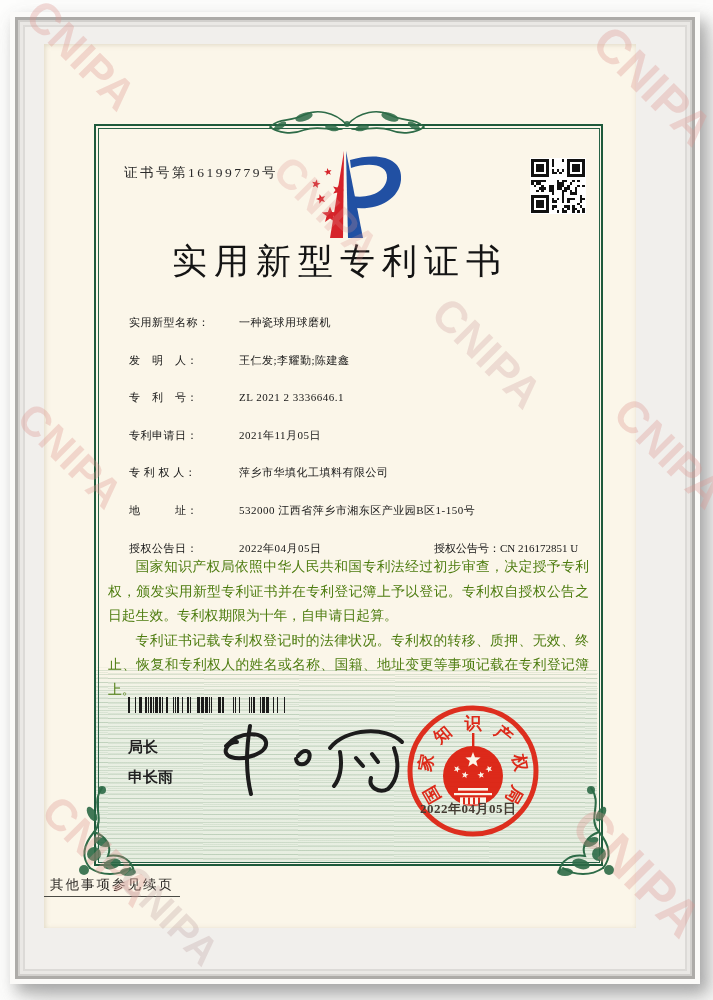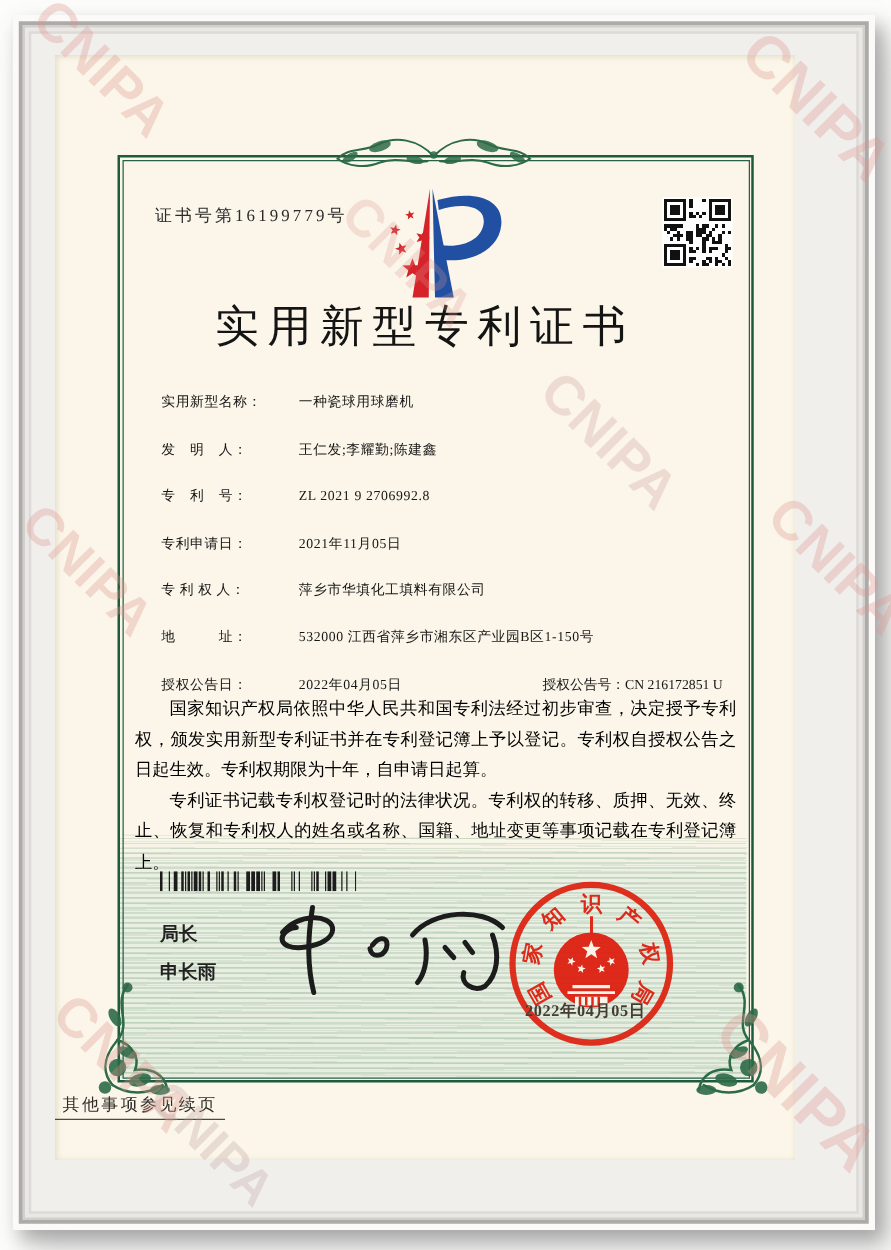--- a/index.html
+++ b/index.html
@@ -42,21 +42,21 @@
 
   
   .fields{position:absolute;left:85px;top:262px;width:480px;z-index:4;font-size:11px;color:#161616;}
   .frow{position:relative;height:37.6px;line-height:20px;padding-top:6px;box-sizing:border-box;display:flex;}
   .flabel{width:110px;flex:0 0 auto;letter-spacing:.5px;}
   .fvalue{letter-spacing:.5px;}
   .fpair2{position:absolute;left:305px;top:6px;white-space:nowrap;}
 
   
   .paras{position:absolute;left:64px;top:511px;width:481px;z-index:4;font-size:13.8px;
-    line-height:1.78;color:#000000;text-align:justify;}
+    line-height:1.78;color:#4d7c0f;text-align:justify;}
   .paras p{margin:0;text-indent:2em;}
 
   
   .barcode{position:absolute;left:84px;top:653px;width:157px;height:16px;z-index:4;}
   .btitle{position:absolute;left:84px;top:694px;z-index:4;font-family:"Liberation Sans","DejaVu Sans",sans-serif;
     font-weight:600;font-size:15px;color:#222;}
   .bname{position:absolute;left:84px;top:724px;z-index:4;font-family:"Liberation Sans","DejaVu Sans",sans-serif;
     font-weight:600;font-size:15px;color:#222;}
   .sig{position:absolute;left:162px;top:676px;width:215px;height:82px;z-index:4;}
   .seal{position:absolute;left:360px;top:658px;width:138px;height:138px;z-index:5;}
@@ -358,21 +358,21 @@
       <div class="frow">
         <span class="flabel">实用新型名称：</span>
         <span class="fvalue">一种瓷球用球磨机</span>
       </div>
       <div class="frow">
         <span class="flabel">发　明　人：</span>
         <span class="fvalue">王仁发;李耀勤;陈建鑫</span>
       </div>
       <div class="frow">
         <span class="flabel">专　利　号：</span>
-        <span class="fvalue">ZL 2021 9 2706992.8</span>
+        <span class="fvalue">ZL 2021 2 3336646.1</span>
       </div>
       <div class="frow">
         <span class="flabel">专利申请日：</span>
         <span class="fvalue">2021年11月05日</span>
       </div>
       <div class="frow">
         <span class="flabel">专 利 权 人：</span>
         <span class="fvalue">萍乡市华填化工填料有限公司</span>
       </div>
       <div class="frow">

